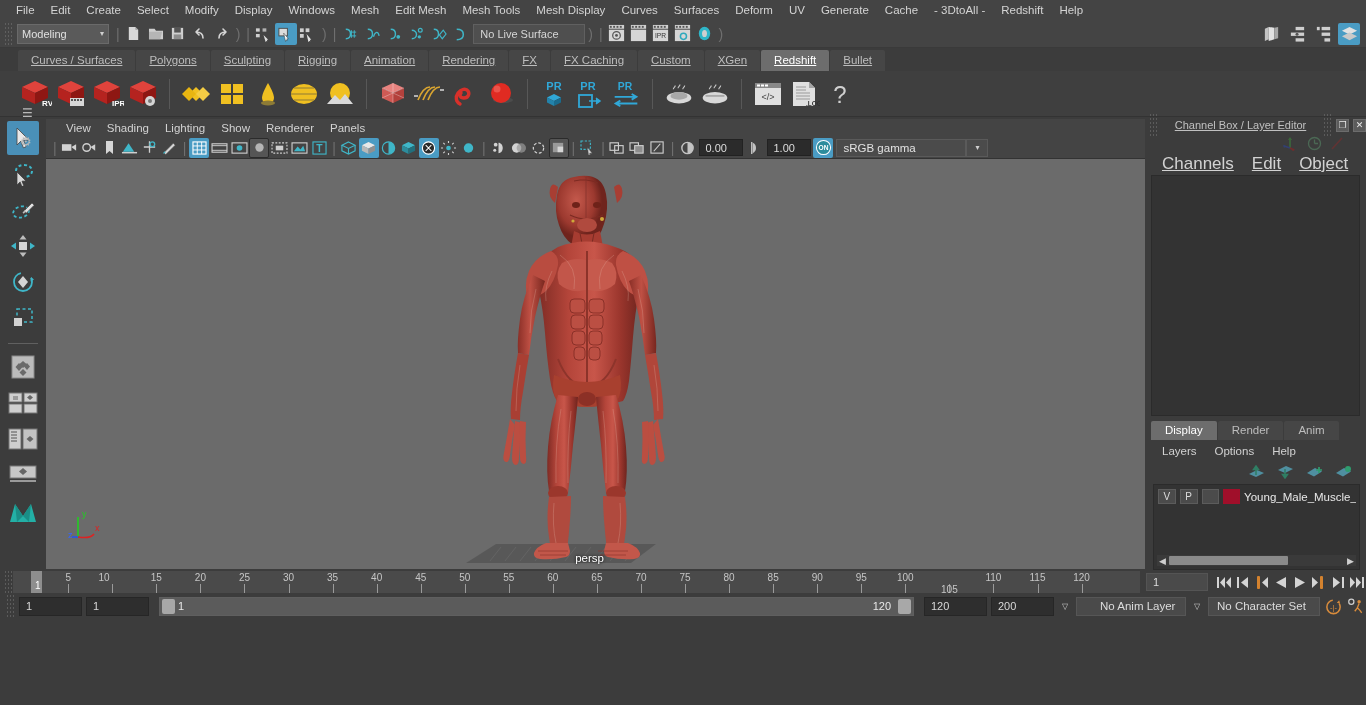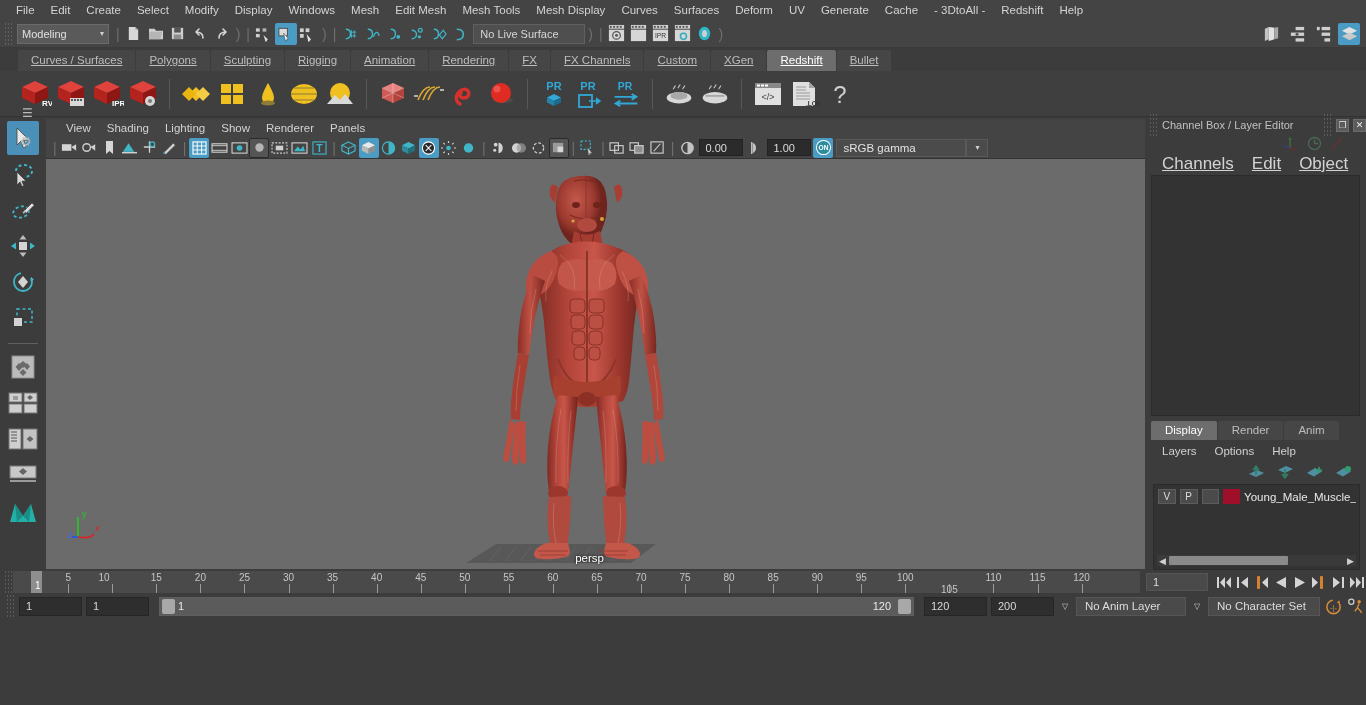--- a/index.html
+++ b/index.html
@@ -101,21 +101,21 @@
     display:flex;align-items:center;justify-content:center; font-size:8px;color:#cfcfcf;}
   .viewport { position: relative; height: 410px; background: #6b6b6b; overflow:hidden;}
   .persp-label { position:absolute; right:541px; bottom:5px; color:#ffffff; font-size:11.5px;
     font-weight:normal; text-shadow:0 0 3px #000;padding-left:28px;}
   .axis-ind { position:absolute; left:18px; bottom:18px; width:46px; height:46px;}
 
   
   .rpanel { width: 221px; background: #3c3c3c; display:flex; flex-direction:column;}
   .rp-title { height: 16px; display:flex; align-items:center; font-size:11px; color:#c0c0c0;
     padding-left:4px; gap:4px;}
-  .rp-title .ttxt { flex:1; text-align:left; }
+  .rp-title .ttxt { flex:1; text-align:center;text-decoration:underline; }
   .winbtn { width:13px;height:13px; background:#5b5b5b; border:1px solid #6c6c6c;
     display:flex;align-items:center;justify-content:center; font-size:9px;color:#e8e8e8;}
   .rp-icons { height: 20px; display:flex; align-items:center; justify-content:flex-end;
     gap:8px; padding-right:22px; }
   .rp-menus { height: 22px; display:flex; align-items:center; gap:0; padding-left:8px;}
   .rp-menus .mi { padding: 2px 9px; font-size:17px; color:#d2d2d2;text-decoration:underline;}
   .cbox { flex:1; background:#333333; margin:0 6px 4px 6px; border:1px solid #2b2b2b;}
   .lay-tabs { height: 20px; display:flex; align-items:flex-end; padding-left:6px;}
   .lay-tab { padding:3px 14px; font-size:11.5px; background:#464646; color:#bdbdbd;
     margin-right:1px; border-radius:2px 2px 0 0; line-height:13px;}
@@ -152,21 +152,21 @@
     padding-left:6px; gap:4px;}
   .rfield { width:63px;height:19px; background:#2e2e2e; border:1px solid #262626; color:#d8d8d8;
     font-size:11px; display:flex; align-items:center; padding-left:6px;}
   .rslider { flex:1; height:19px; background:#5b5b5b; border:1px solid #5f5f5f; position:relative;
     display:flex; align-items:center; margin:0 6px;}
   .rhandle { width:13px;height:15px;background:#a8a8a8;border-radius:2px;position:absolute;}
   .rtxt { position:absolute; font-size:11px; color:#e8e8e8;}
   .ddarr { width:14px;height:19px;display:flex;align-items:center;justify-content:center;
     font-size:8px;color:#c8c8c8;}
   .animfield { width:110px;height:19px;background:#4a4a4a;border:1px solid #565656;color:#dcdcdc;
-    font-size:11.5px;display:flex;align-items:center;padding-left:8px;}
+    font-size:11.5px;display:flex;align-items:center;padding-left:23px;}
   .charfield { width:112px;height:19px;background:#4a4a4a;border:1px solid #565656;color:#dcdcdc;
     font-size:11.5px;display:flex;align-items:center;padding-left:8px;}
 
   
   .cmd-row { height: 26px; background:#3c3c3c; display:flex; align-items:center; padding-left:6px;
     gap:5px;}
   .mel-lbl { width:36px; text-align:center; font-size:11.5px; color:#d7d7d7;}
   .cmd-in { width:425px; height:20px; background:#2e2e2e; border:1px solid #262626;}
   .cmd-out { flex:1; height:20px; background:#2e2e2e; border:1px solid #262626; margin-right:2px;}
   .cmd-icon { width:22px;height:20px;display:flex;align-items:center;justify-content:center;}
@@ -397,21 +397,21 @@
     <div class="shelf-hamb">☰</div>
     <div class="shelf-gear">⚙</div>
     <div class="shelf-tabs">
       <div class="shelf-tab">Curves / Surfaces</div>
       <div class="shelf-tab">Polygons</div>
       <div class="shelf-tab">Sculpting</div>
       <div class="shelf-tab">Rigging</div>
       <div class="shelf-tab">Animation</div>
       <div class="shelf-tab">Rendering</div>
       <div class="shelf-tab">FX</div>
-      <div class="shelf-tab">FX Channels</div>
+      <div class="shelf-tab">FX Caching</div>
       <div class="shelf-tab">Custom</div>
       <div class="shelf-tab">XGen</div>
       <div class="shelf-tab active">Redshift</div>
       <div class="shelf-tab">Bullet</div>
     </div>
 
     <div class="shelf-bar">
       <div class="shelf-item">
         <svg width="34" height="32" viewBox="0 0 34 32">
             <path d="M17 3l13 6-13 6L4 9z" fill="#e0433c"></path>

